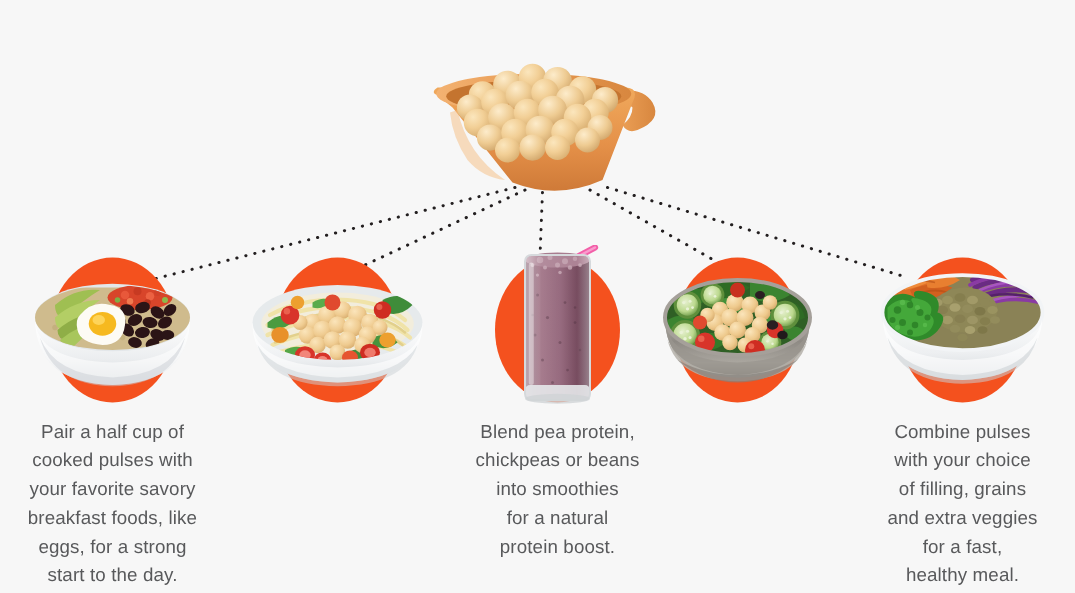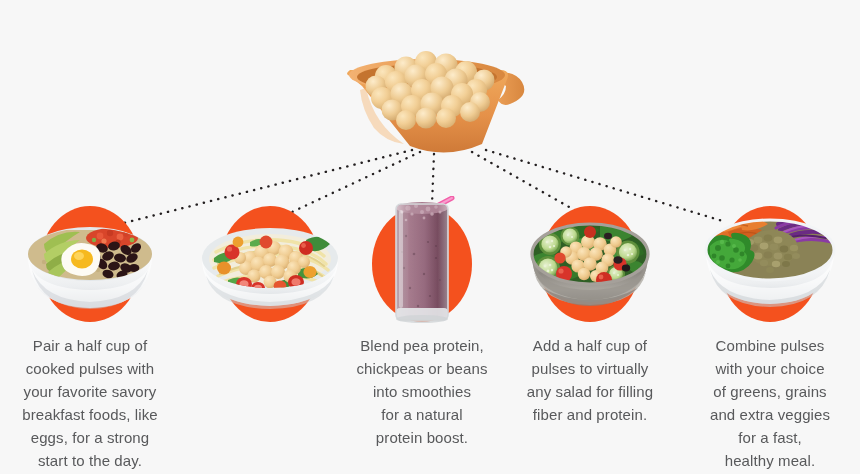--- a/index.html
+++ b/index.html
@@ -342,21 +342,21 @@
               <ellipse cx="96" cy="90" rx="6.4" ry="5.6" fill="#e6552f"></ellipse>
               <circle cx="54" cy="46" r="5.4" fill="#eda02f"></circle>
             </g>
           </g>
           <path d="M18,62 Q18,108 86,110 Q154,108 154,62 Q154,96 86,98 Q18,96 18,62 Z" fill="#ffffff" opacity="0.6"></path>
           <path d="M22,80 Q36,104 86,106 Q136,104 150,80 Q140,112 86,113 Q32,112 22,80 Z" fill="#ccd1d6" opacity="0.5"></path>
         </svg>
       </div>
     </div>
 
-    <div class="item" style="left:336px">
+    <div class="item" style="left:360px">
       <div class="item-media">
         <div class="blob"></div>
         <svg class="food" viewBox="0 0 172 132" xmlns="http://www.w3.org/2000/svg">
           <defs>
             <linearGradient id="smo" x1="0" y1="0" x2="1" y2="0">
               <stop offset="0" stop-color="#6e4055"></stop>
               <stop offset="0.22" stop-color="#9b6b7f"></stop>
               <stop offset="0.55" stop-color="#8d5d73"></stop>
               <stop offset="0.85" stop-color="#6b3e52"></stop>
               <stop offset="1" stop-color="#583345"></stop>
@@ -544,24 +544,20 @@
               <ellipse cx="104" cy="40" rx="4" ry="3.2" fill="#2a1f22"></ellipse>
             </g>
           </g>
 
           <ellipse cx="86" cy="58" rx="58" ry="30" fill="none" stroke="#a5a09a" stroke-width="3.2"></ellipse>
           <path d="M28,58 Q28,104 86,106 Q144,104 144,58 Q144,92 86,94 Q28,92 28,58 Z" fill="#9a968f" opacity="0.75"></path>
           <path d="M30,76 Q42,102 86,104 Q130,102 142,76 Q134,108 86,109 Q38,108 30,76 Z" fill="#b4b0a9" opacity="0.85"></path>
           <path d="M38,92 Q60,104 86,104 Q112,104 134,92 Q112,110 86,110 Q60,110 38,92 Z" fill="#86827c" opacity="0.7"></path>
         </svg>
       </div>
-      <div class="caption">Add a half cup of
-pulses to virtually
-any salad for filling
-fiber and protein.</div>
     </div>
 
     <div class="item" style="left:684px">
       <div class="item-media">
         <div class="blob"></div>
         <svg class="food" viewBox="0 0 172 132" xmlns="http://www.w3.org/2000/svg">
           <defs>
             <linearGradient id="wb5" x1="0" y1="0" x2="0" y2="1">
               <stop offset="0" stop-color="#ffffff"></stop>
                 <stop offset="0.6" stop-color="#edeff1"></stop>
@@ -654,20 +650,20 @@
             </g>
           </g>
 
           <ellipse cx="86" cy="54" rx="64" ry="30" fill="none" stroke="#f2f4f6" stroke-width="3"></ellipse>
           <path d="M22,54 Q22,106 86,108 Q150,106 150,54 Q150,90 86,92 Q22,90 22,54 Z" fill="#ffffff" opacity="0.6"></path>
           <path d="M26,74 Q38,102 86,104 Q134,102 146,74 Q136,110 86,111 Q36,110 26,74 Z" fill="#c8cdd2" opacity="0.55"></path>
         </svg>
       </div>
       <div class="caption">Combine pulses
 with your choice
-of greens, grains
+of filling, grains
 and extra veggies
 for a fast,
 healthy meal.</div>
     </div>
 
   </div>
 </div>
 
 </body></html>

